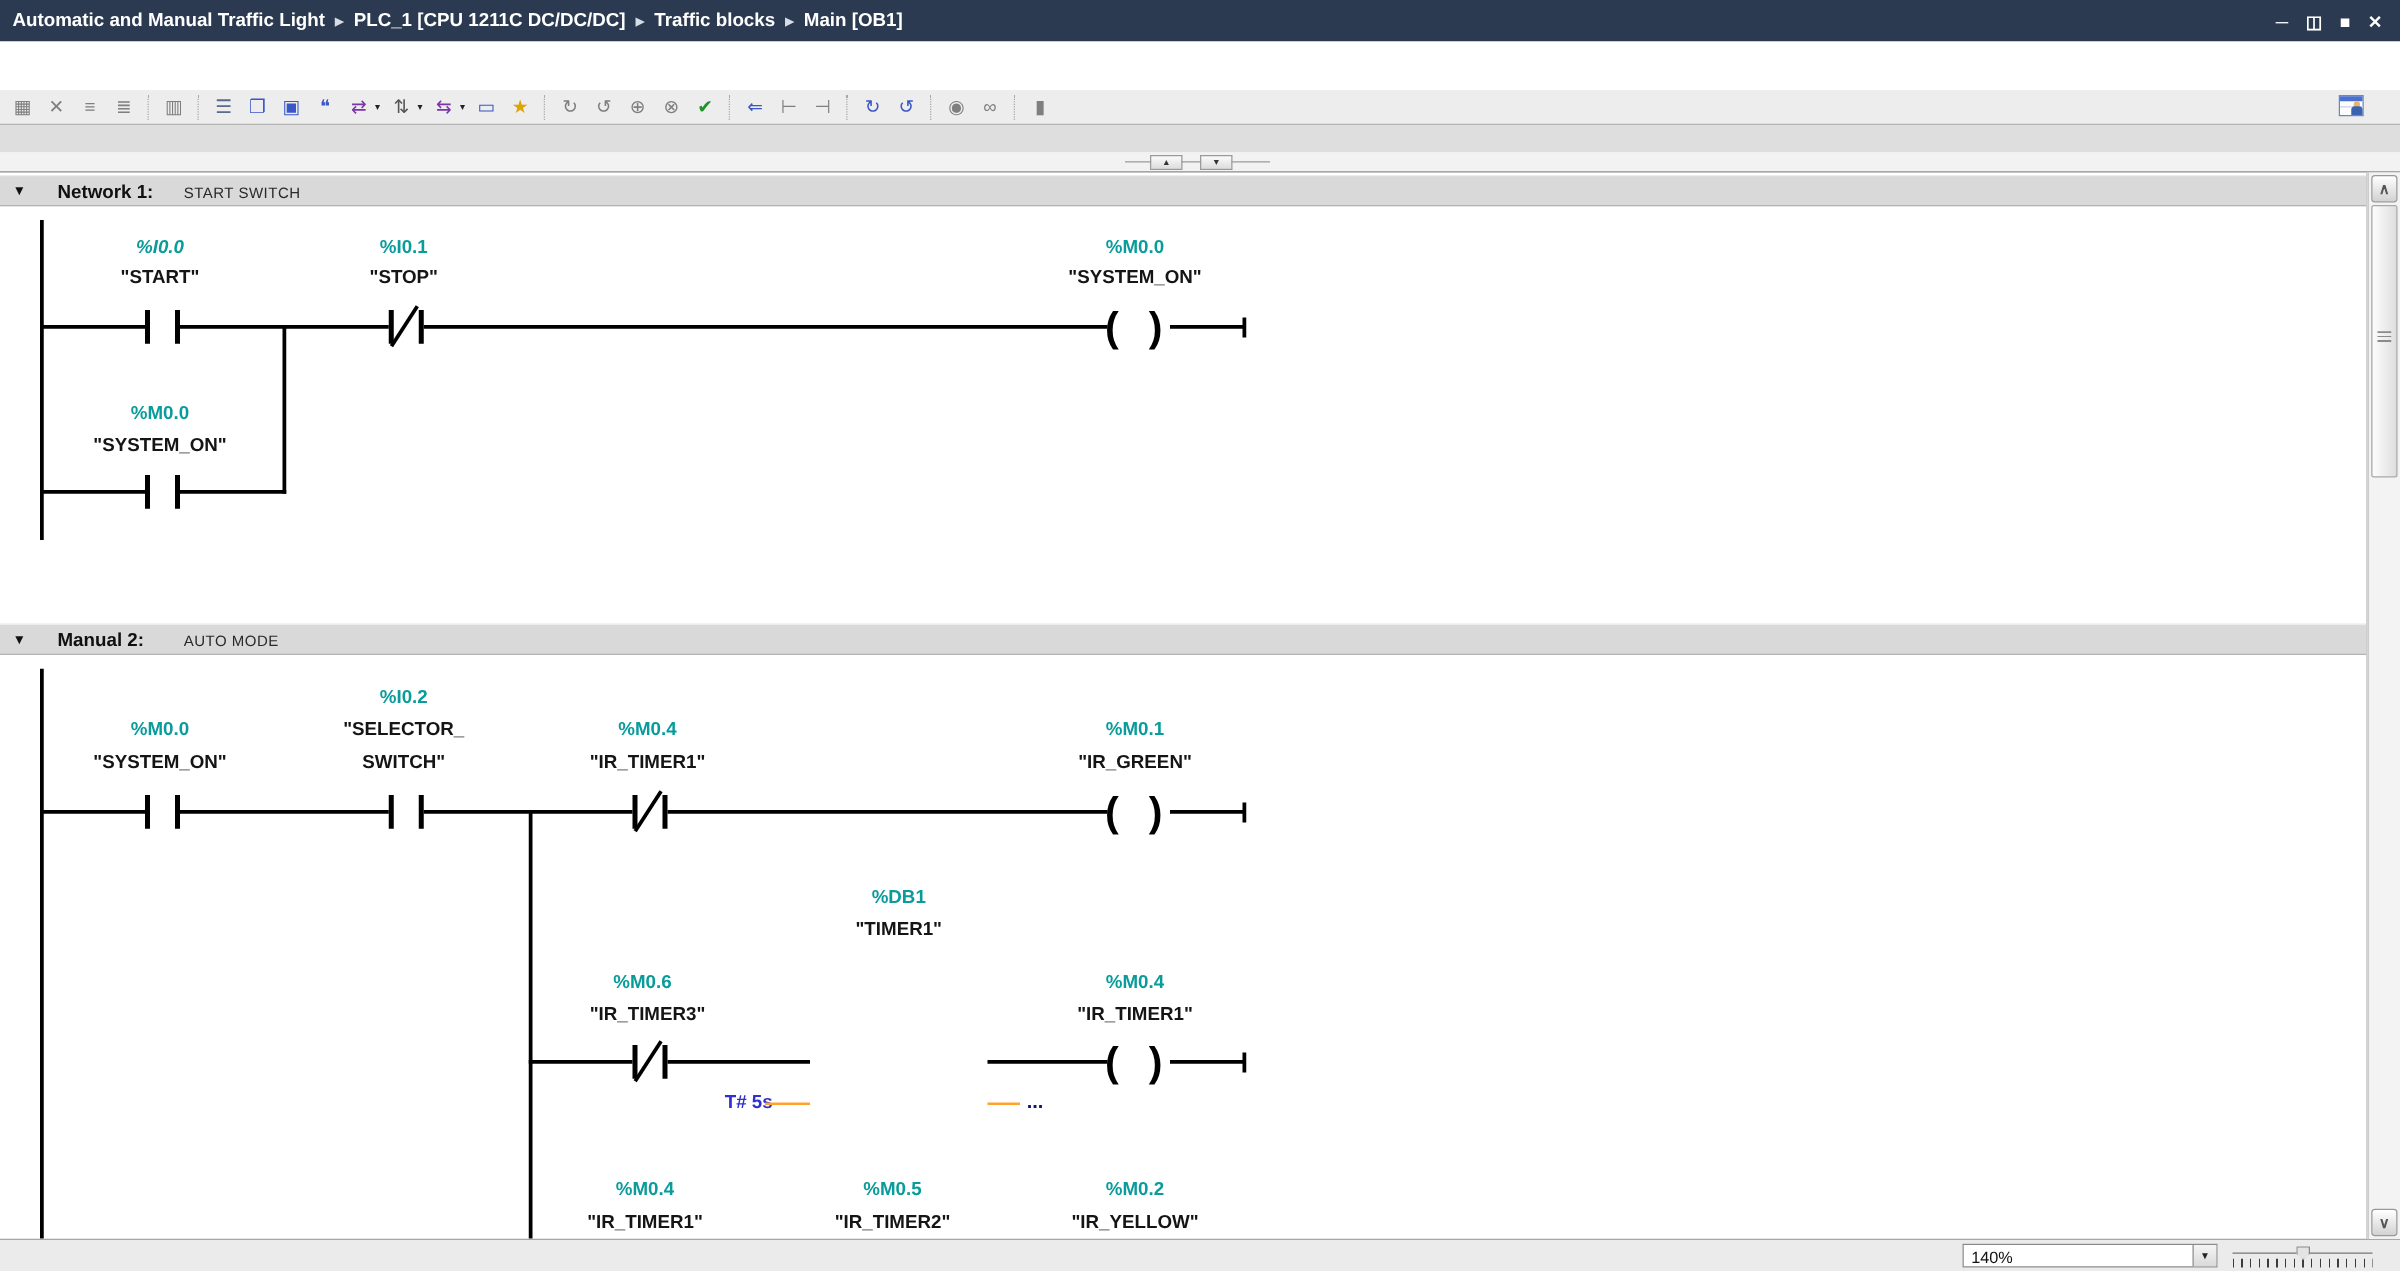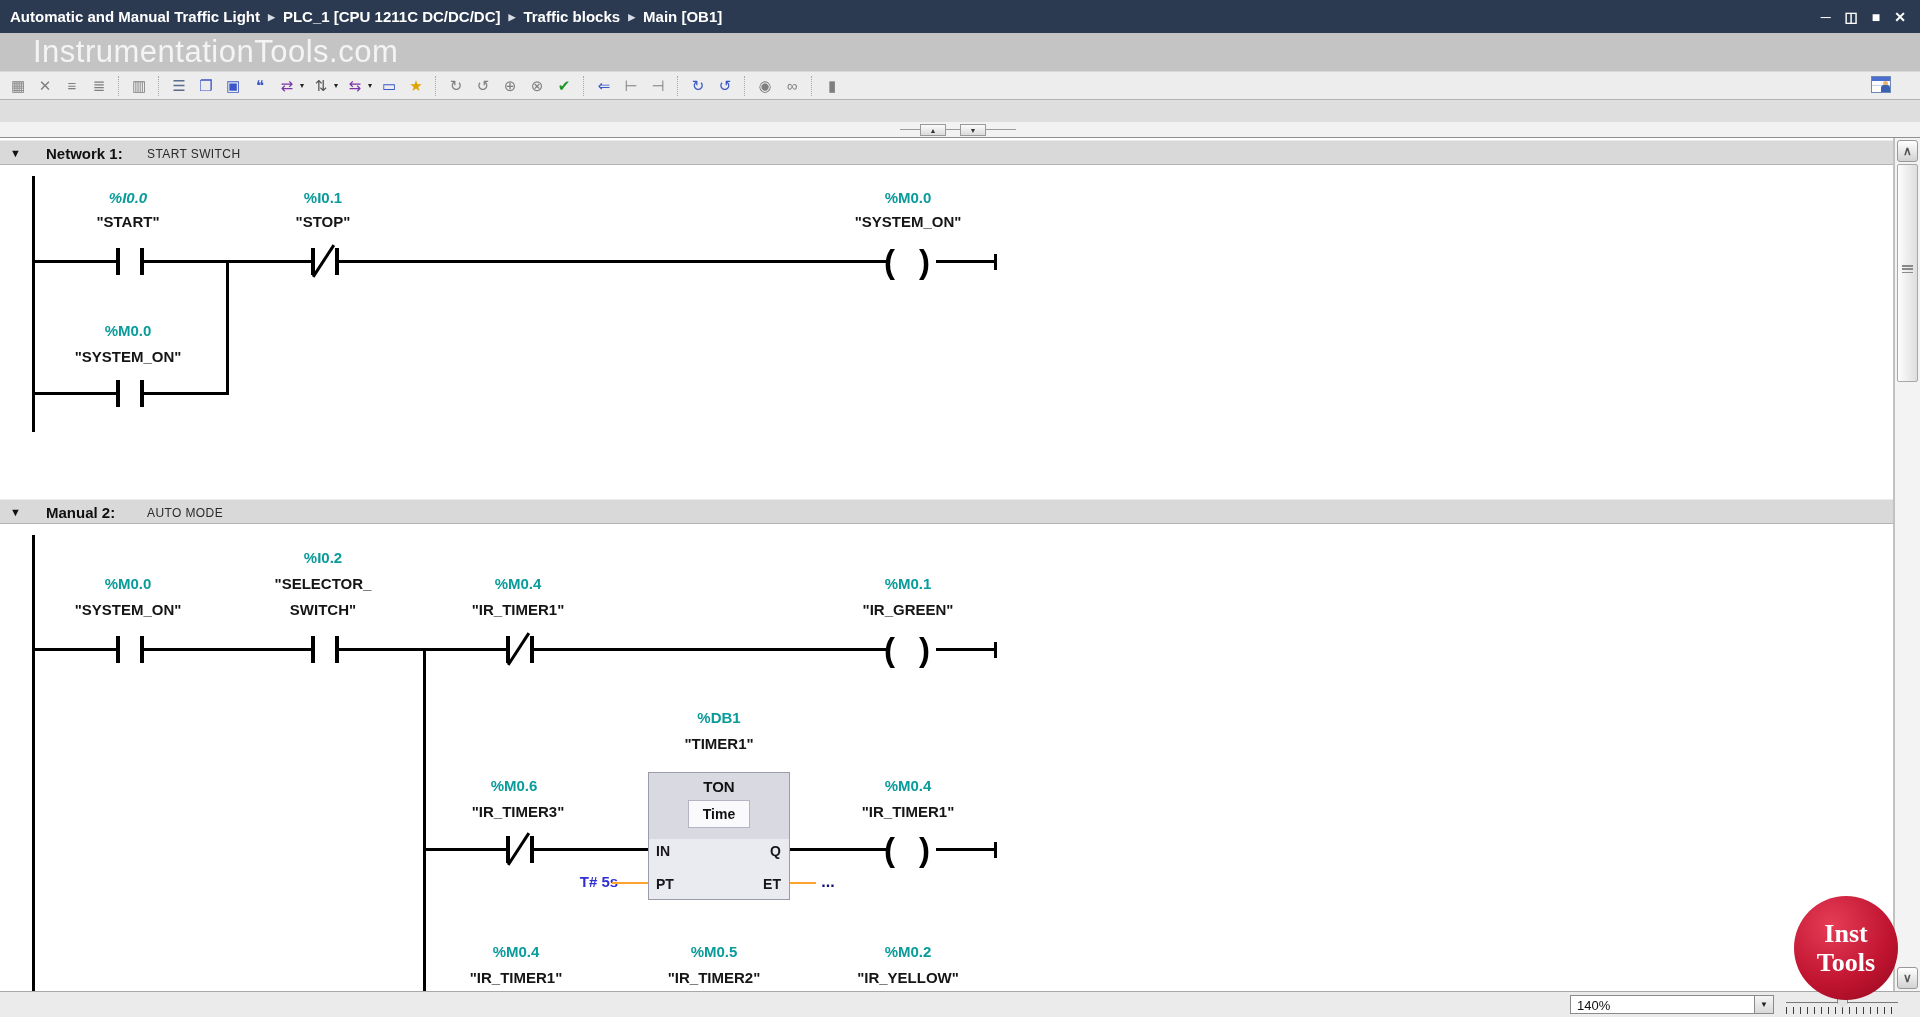--- a/index.html
+++ b/index.html
@@ -111,23 +111,20 @@
     <span class="crumb-sep">▶</span>
     <span class="crumb">Main [OB1]</span>
     <span class="winbtns">
       <span class="winbtn">─</span>
       <span class="winbtn">◫</span>
       <span class="winbtn">■</span>
       <span class="winbtn">✕</span>
     </span>
   </div>
 
-  <div class="abs band">
-    <span class="watermark">InstrumentationTools.com</span>
-  </div>
 
   <div class="abs toolbar">
     <span class="ic g">▦</span>
     <span class="ic g">✕</span>
     <span class="ic g">≡</span>
     <span class="ic g">≣</span>
     <span class="tsep"></span>
     <span class="ic g">▥</span>
     <span class="tsep"></span>
     <span class="ic slate">☰</span>
@@ -255,29 +252,20 @@
   <div class="abs wh" style="left:534px;top:848px;width:114px;"></div>
   <div class="abs wh" style="left:790px;top:848px;width:96px;"></div>
   <div class="abs wh" style="left:936px;top:848px;width:60px;"></div>
   <div class="abs tick" style="left:994px;top:842px;"></div>
   <div class="abs cbar" style="left:506px;top:836px;"></div>
   <div class="abs cbar" style="left:530px;top:836px;"></div>
   <div class="abs slash" style="left:517px;top:830px;"></div>
   <span class="paren" style="left:884px;top:833px;">(</span>
   <span class="paren" style="left:919px;top:833px;">)</span>
 
-  <div class="abs tonbox">
-    <div class="tonhead"></div>
-    <div class="tontype">TON</div>
-    <div class="timebox">Time</div>
-    <div class="pin" style="left:7px;top:70px;">IN</div>
-    <div class="pin" style="right:8px;top:70px;">Q</div>
-    <div class="pin" style="left:7px;top:103px;">PT</div>
-    <div class="pin" style="right:8px;top:103px;">ET</div>
-  </div>
 
   <div class="lbl konst" style="left:599px;top:874px;">T# 5s</div>
   <div class="abs owire" style="left:612px;top:882px;width:36px;"></div>
   <div class="abs owire" style="left:790px;top:882px;width:26px;"></div>
   <div class="lbl dots" style="left:828px;top:873px;">...</div>
 
   <div class="lbl addr" style="left:516px;top:944px;">%M0.4</div>
   <div class="lbl" style="left:516px;top:970px;">"IR_TIMER1"</div>
   <div class="lbl addr" style="left:714px;top:944px;">%M0.5</div>
   <div class="lbl" style="left:714px;top:970px;">"IR_TIMER2"</div>
@@ -295,18 +283,14 @@
 
   <div class="abs bottomstrip"></div>
   <div class="abs zoombox">
     <span class="zoomval">140%</span>
     <span class="zoomdd">▼</span>
   </div>
   <div class="abs rulerline"></div>
   <div class="abs rulerticks"></div>
   <div class="abs rulerthumb"></div>
 
-  <div class="abs logo">
-    <div>Inst</div>
-    <div>Tools</div>
-  </div>
 
 </div>
 
 </body></html>

